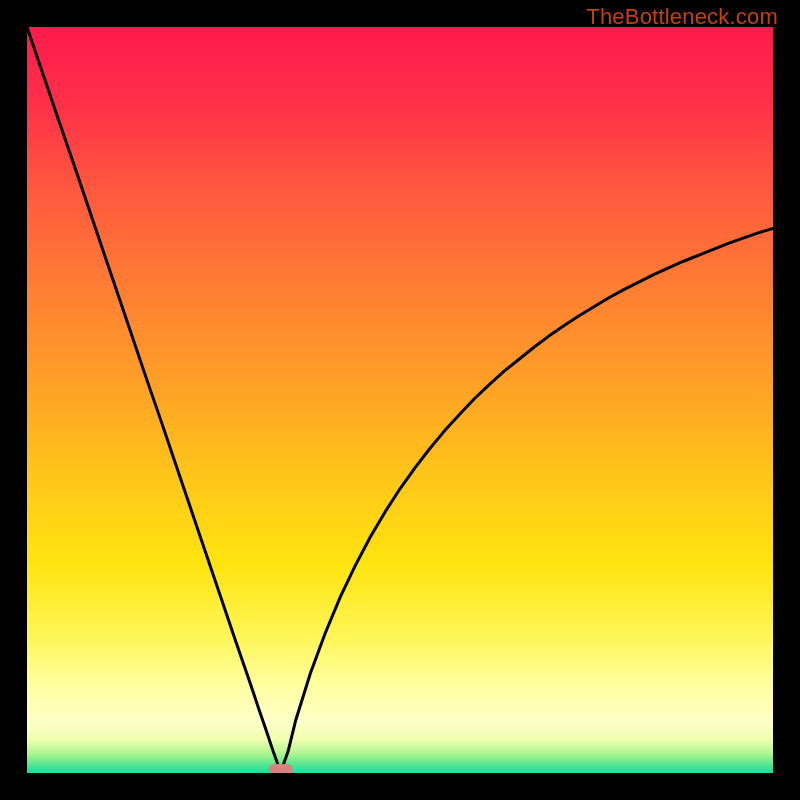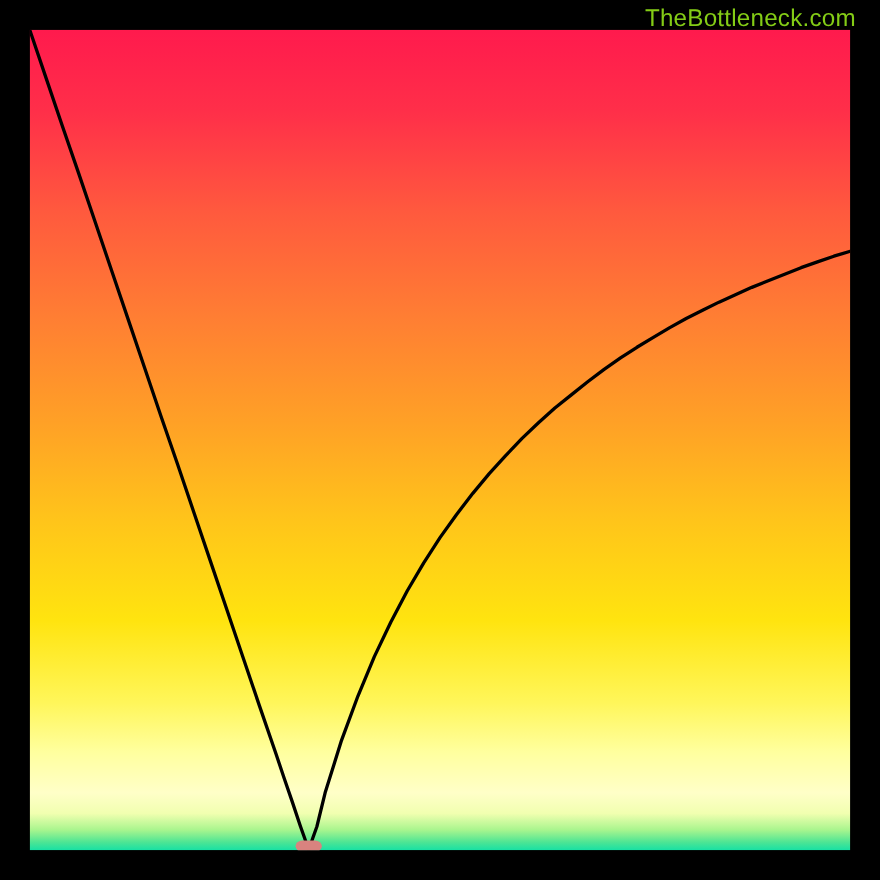--- a/index.html
+++ b/index.html
@@ -14,21 +14,21 @@
   .outer {
     position: relative;
     width: 800px;
     height: 800px;
     background: #000;
   }
   .watermark {
     position: absolute;
     top: 4px;
     right: 22px;
-    color: #84cc16;
+    color: #c2410c;
     font-size: 22px;
     font-weight: 400;
     letter-spacing: 0.2px;
     z-index: 5;
   }
   .plot-wrap {
     position: absolute;
     left: 27px;
     top: 27px;
     width: 746px;

